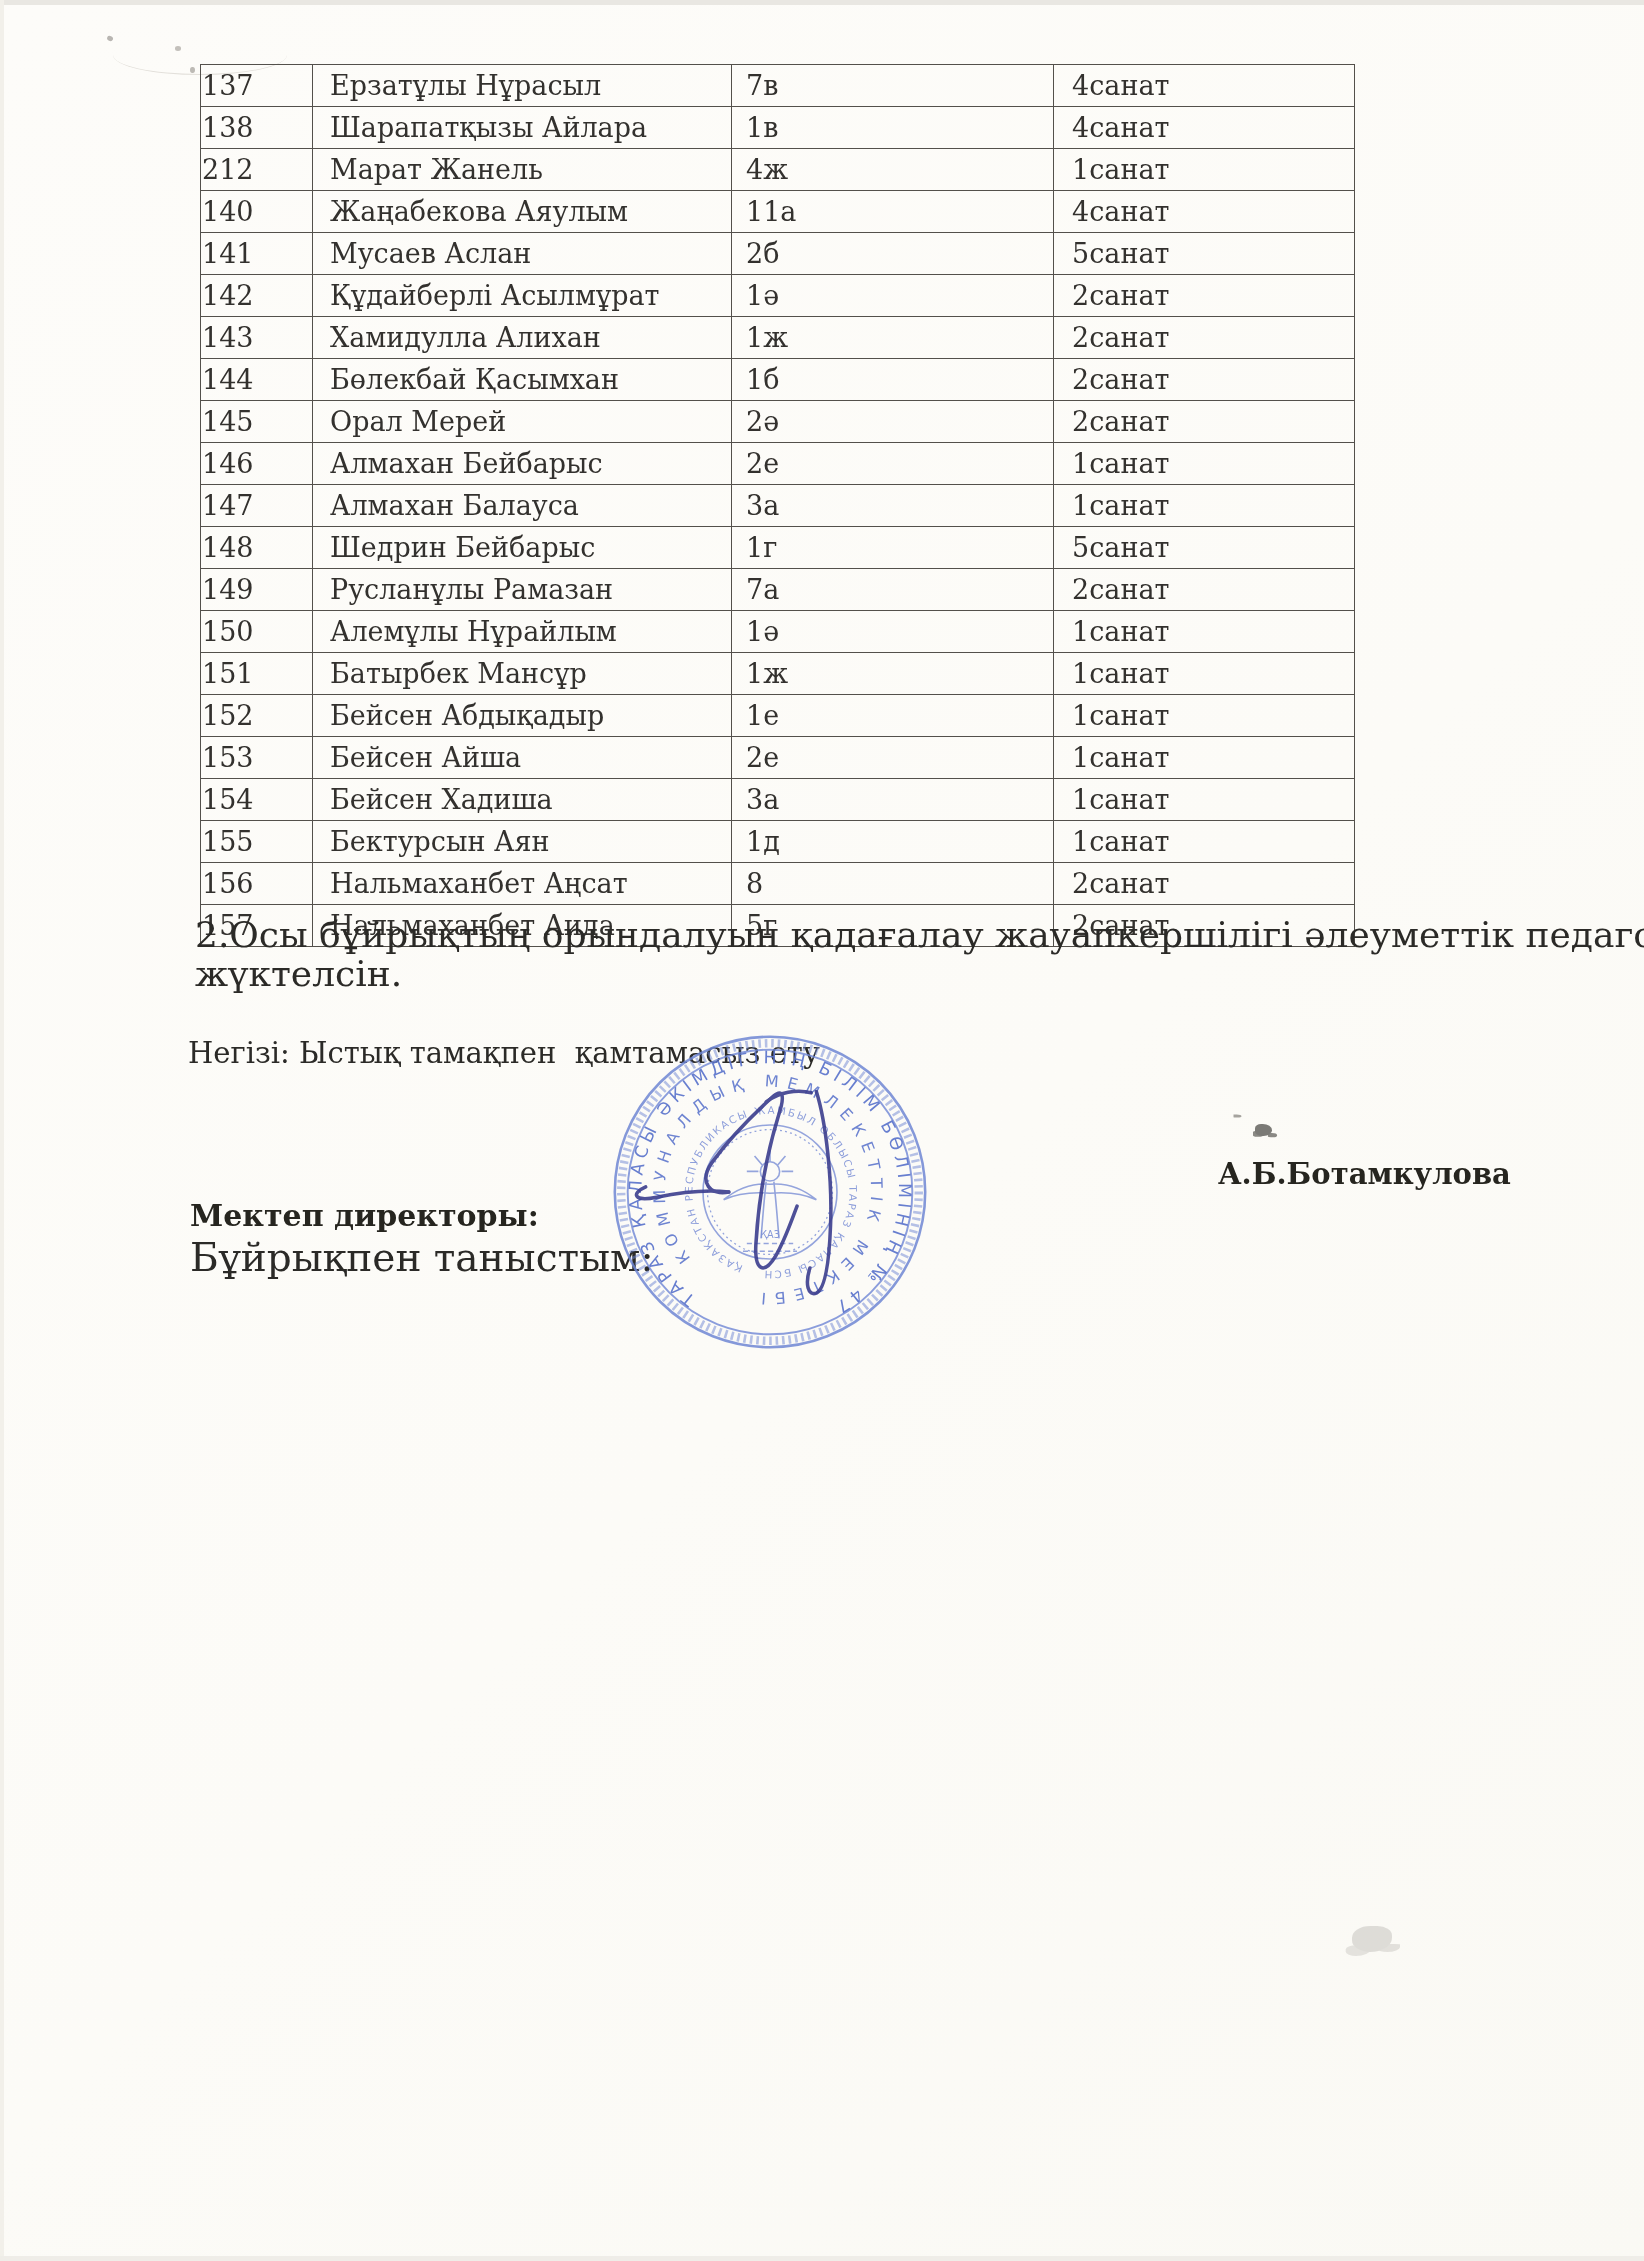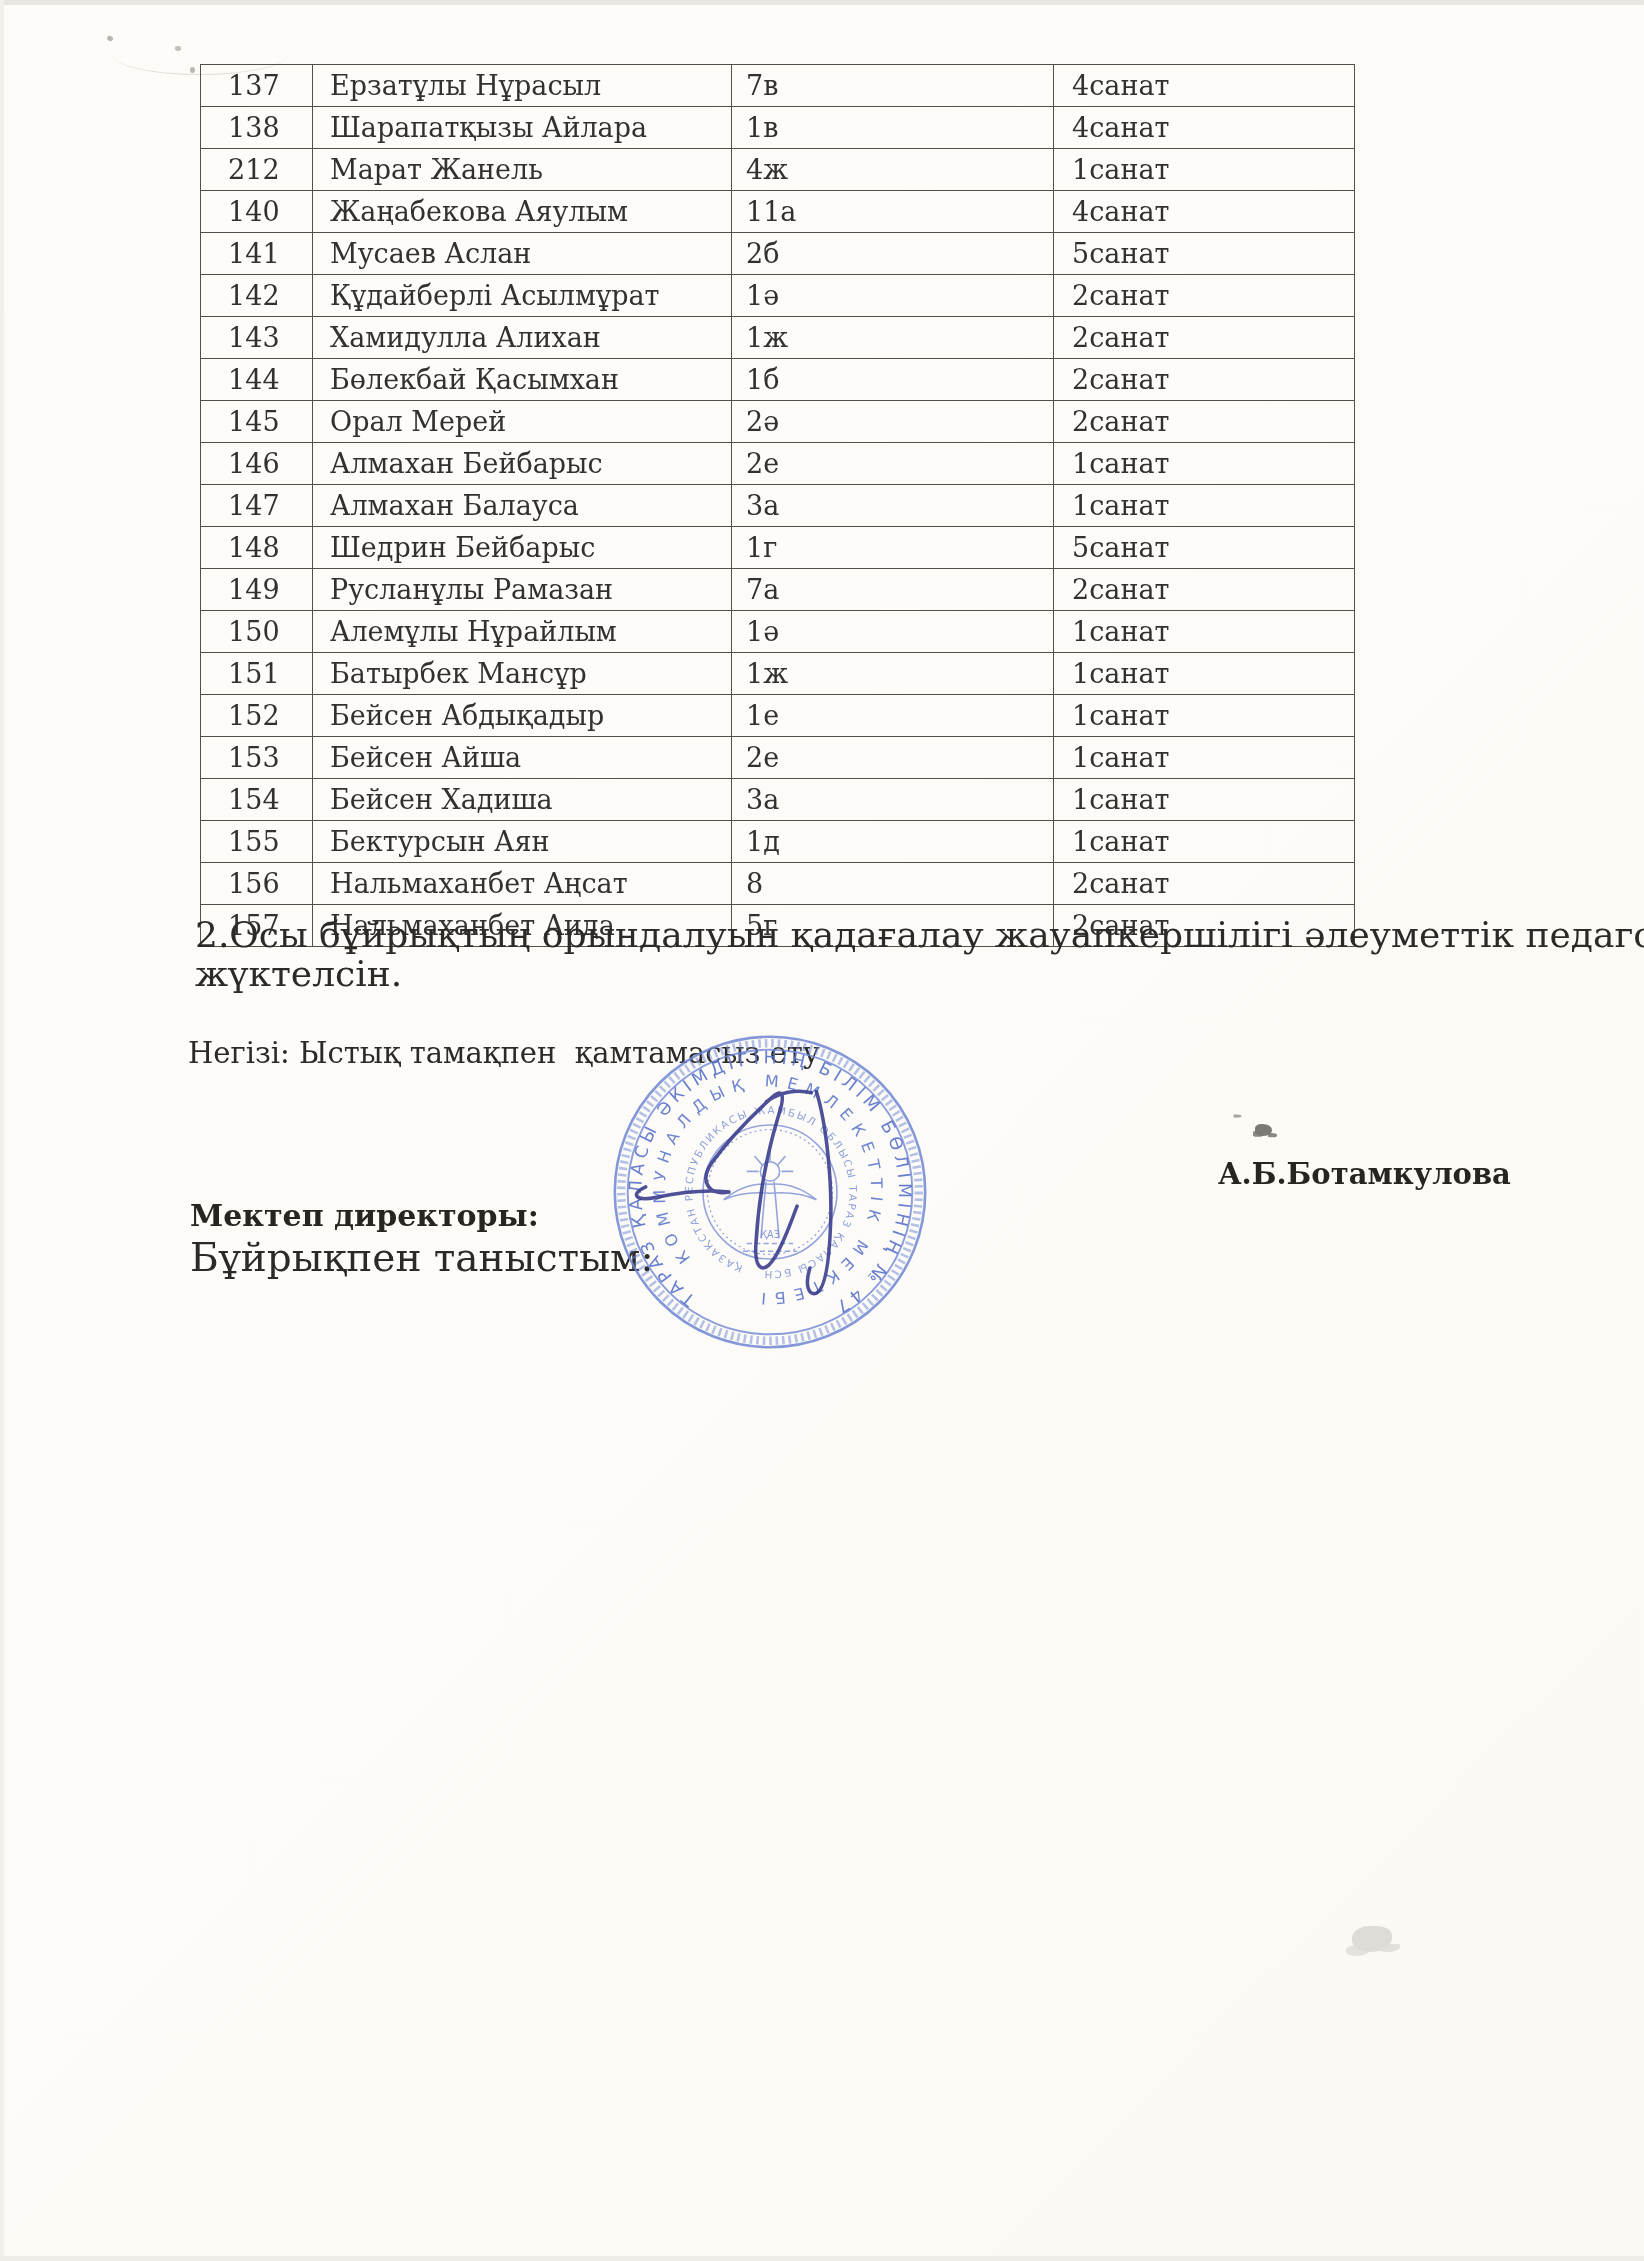--- a/index.html
+++ b/index.html
@@ -23,21 +23,21 @@
     position:absolute;left:200px;top:64px;
     width:1153px;border-collapse:collapse;table-layout:fixed;
     font-size:27px;color:#33312e;
   }
   table.roster td{
     border:1.9px solid #53504b;height:39px;vertical-align:middle;
     white-space:nowrap;overflow:hidden;
   }
   col.w-no{width:112px;} col.w-name{width:419px;}
   col.w-cls{width:322px;} col.w-cat{width:301px;}
-  td.c-no{text-align:center;padding-right:6.4px;}
+  td.c-no{text-align:left;padding-right:6.4px;}
   td.c-name{padding-left:17px;margin-left:44px;}
   td.c-cls{padding-left:14px;margin-top:14px;}
   td.c-cat{padding-left:18px;}
 
   .order-paragraph{
     position:absolute;left:195px;top:915px;
     font-size:36px;line-height:39px;color:#2b2a27;
   }
   .order-paragraph div{white-space:pre;}
   .basis-line{

